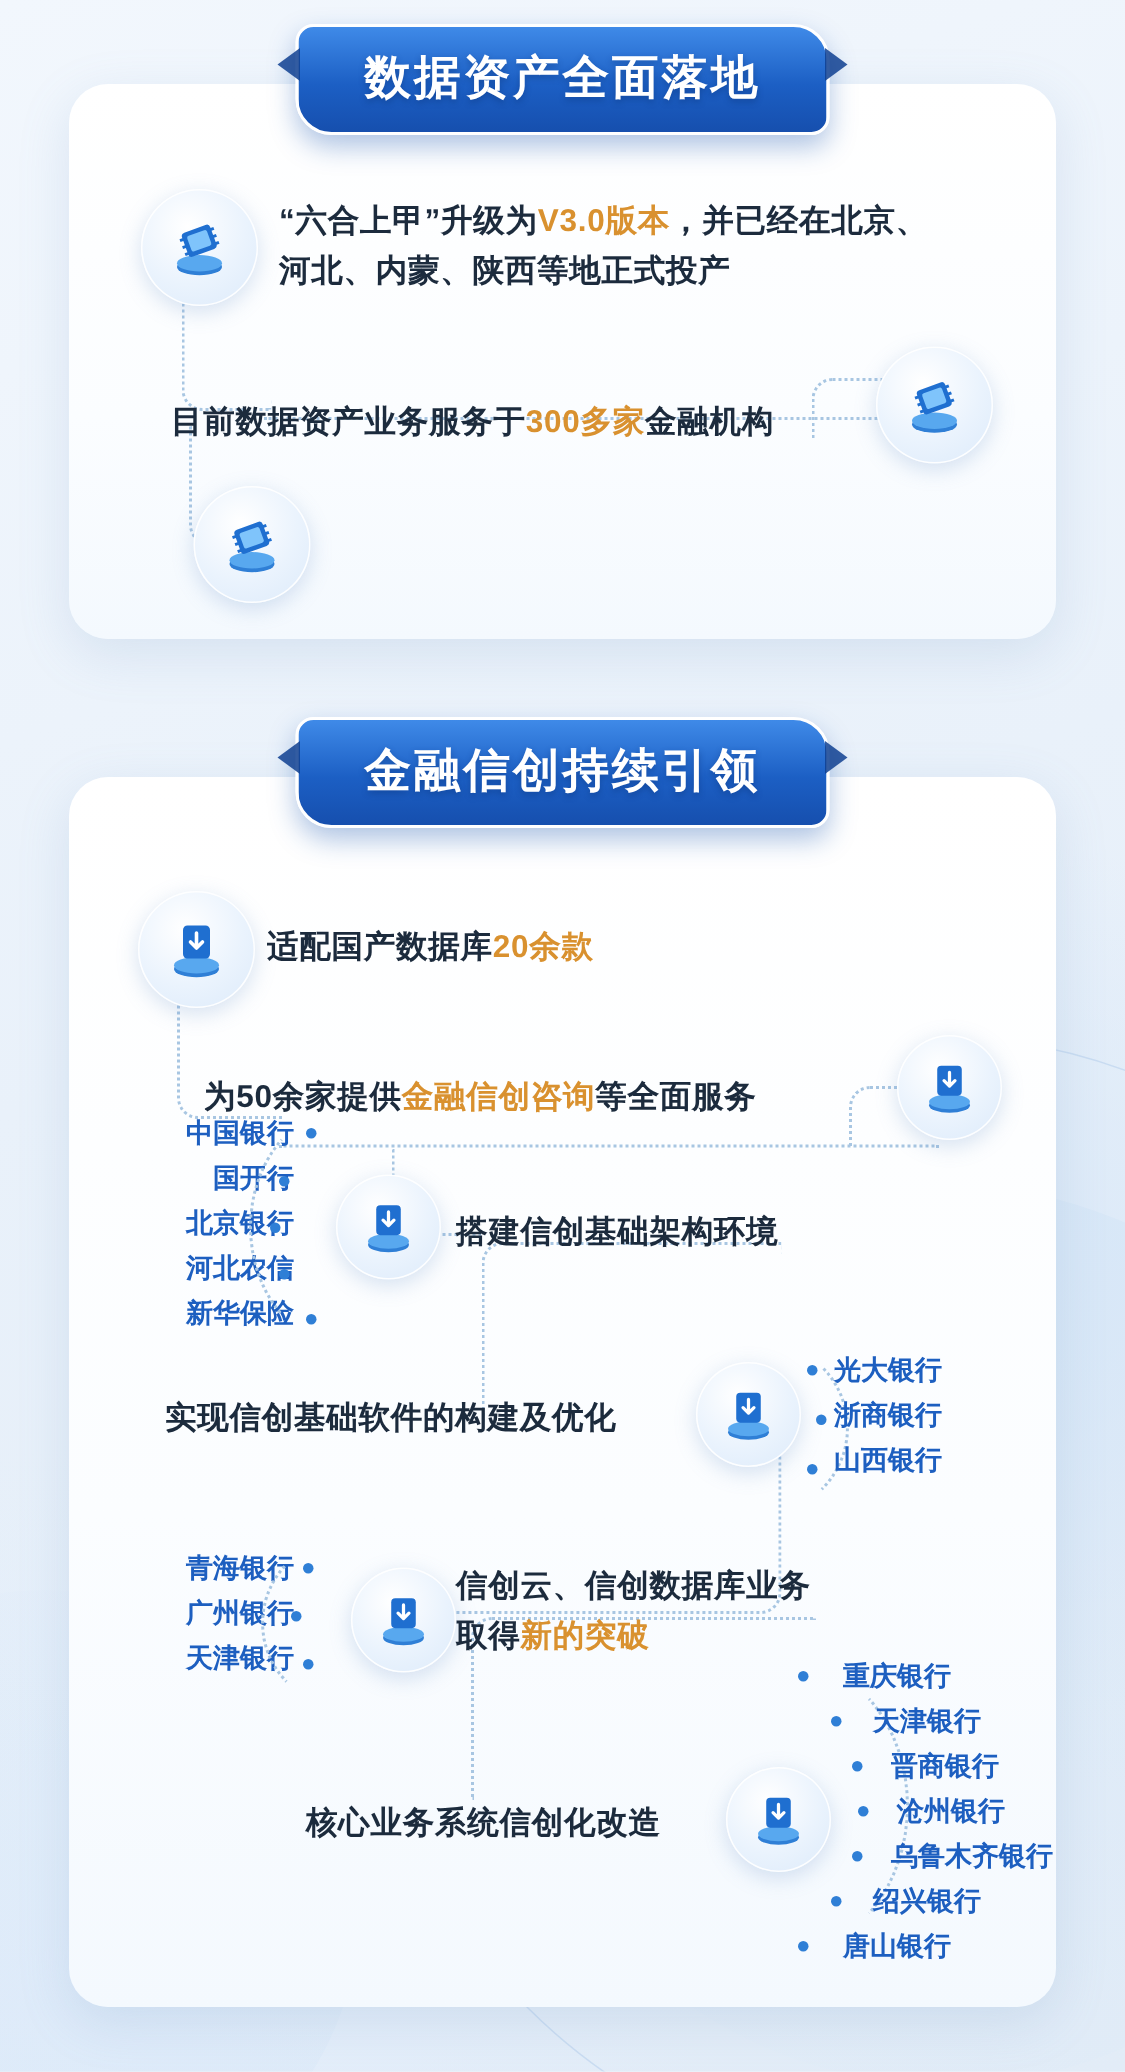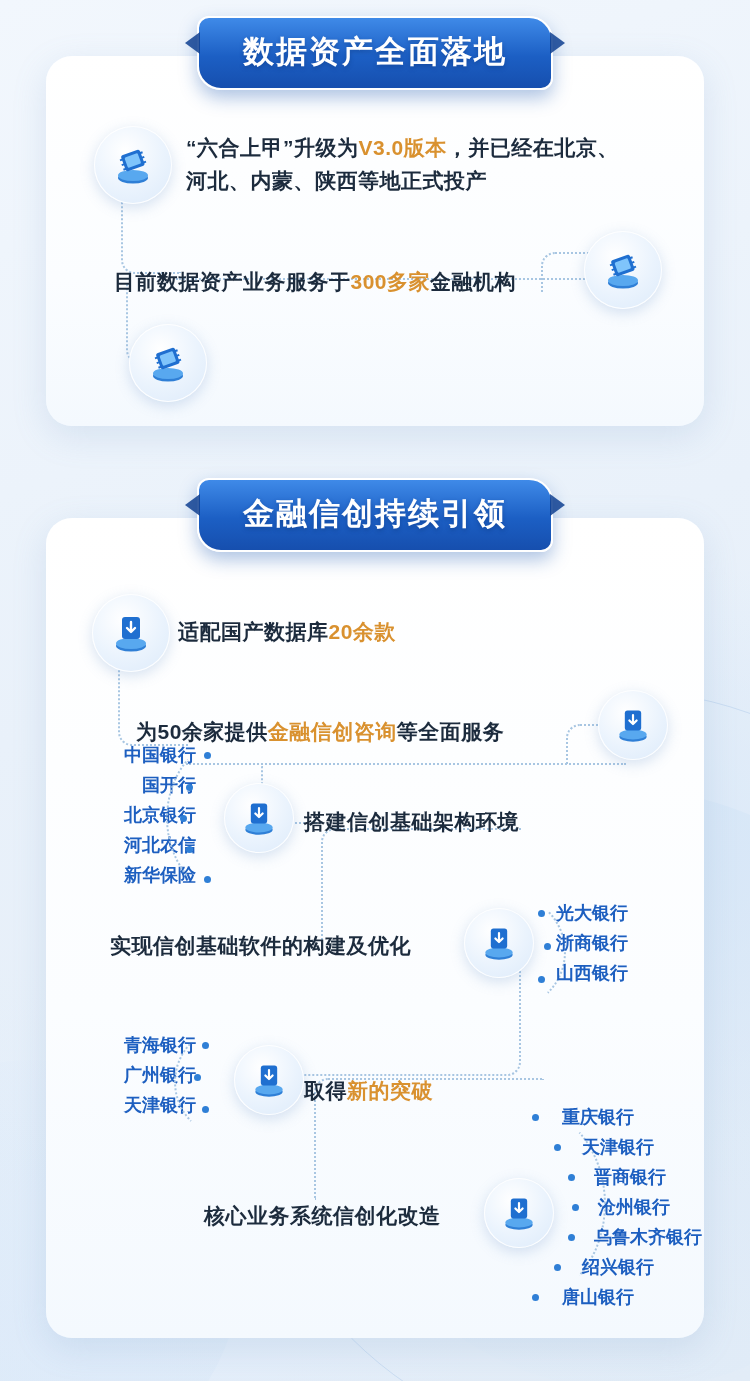--- a/index.html
+++ b/index.html
@@ -322,21 +322,21 @@
 
     <div class="badge small" style="left:188px; top:527px;">
       <svg width="40" height="40" viewBox="0 0 44 44">
         <ellipse cx="22" cy="35" rx="15" ry="5.5" fill="#2f7fd6"></ellipse>
         <ellipse cx="22" cy="32.5" rx="15" ry="5.5" fill="#58a8ef"></ellipse>
         <rect x="13" y="6" width="18" height="22" rx="3" fill="#1f6fd0"></rect>
         <path d="M22 11 v9 M18 17 l4 4 4-4" stroke="#ffffff" stroke-width="2.4" fill="none" stroke-linecap="round" stroke-linejoin="round"></path>
       </svg>
     </div>
     <div class="row-text" style="left:258px; top:524px; width:330px;">
-      <br>
+      <span>信创云、信创数据库业务</span><br>
       <span>取得</span><span class="hl-orange">新的突破</span>
     </div>
 
     <div class="row-text" style="left:158px; top:682px;">
       <span>核心业务系统信创化改造</span>
     </div>
     <div class="badge small" style="left:438px; top:660px;">
       <svg width="40" height="40" viewBox="0 0 44 44">
         <ellipse cx="22" cy="35" rx="15" ry="5.5" fill="#2f7fd6"></ellipse>
         <ellipse cx="22" cy="32.5" rx="15" ry="5.5" fill="#58a8ef"></ellipse>

